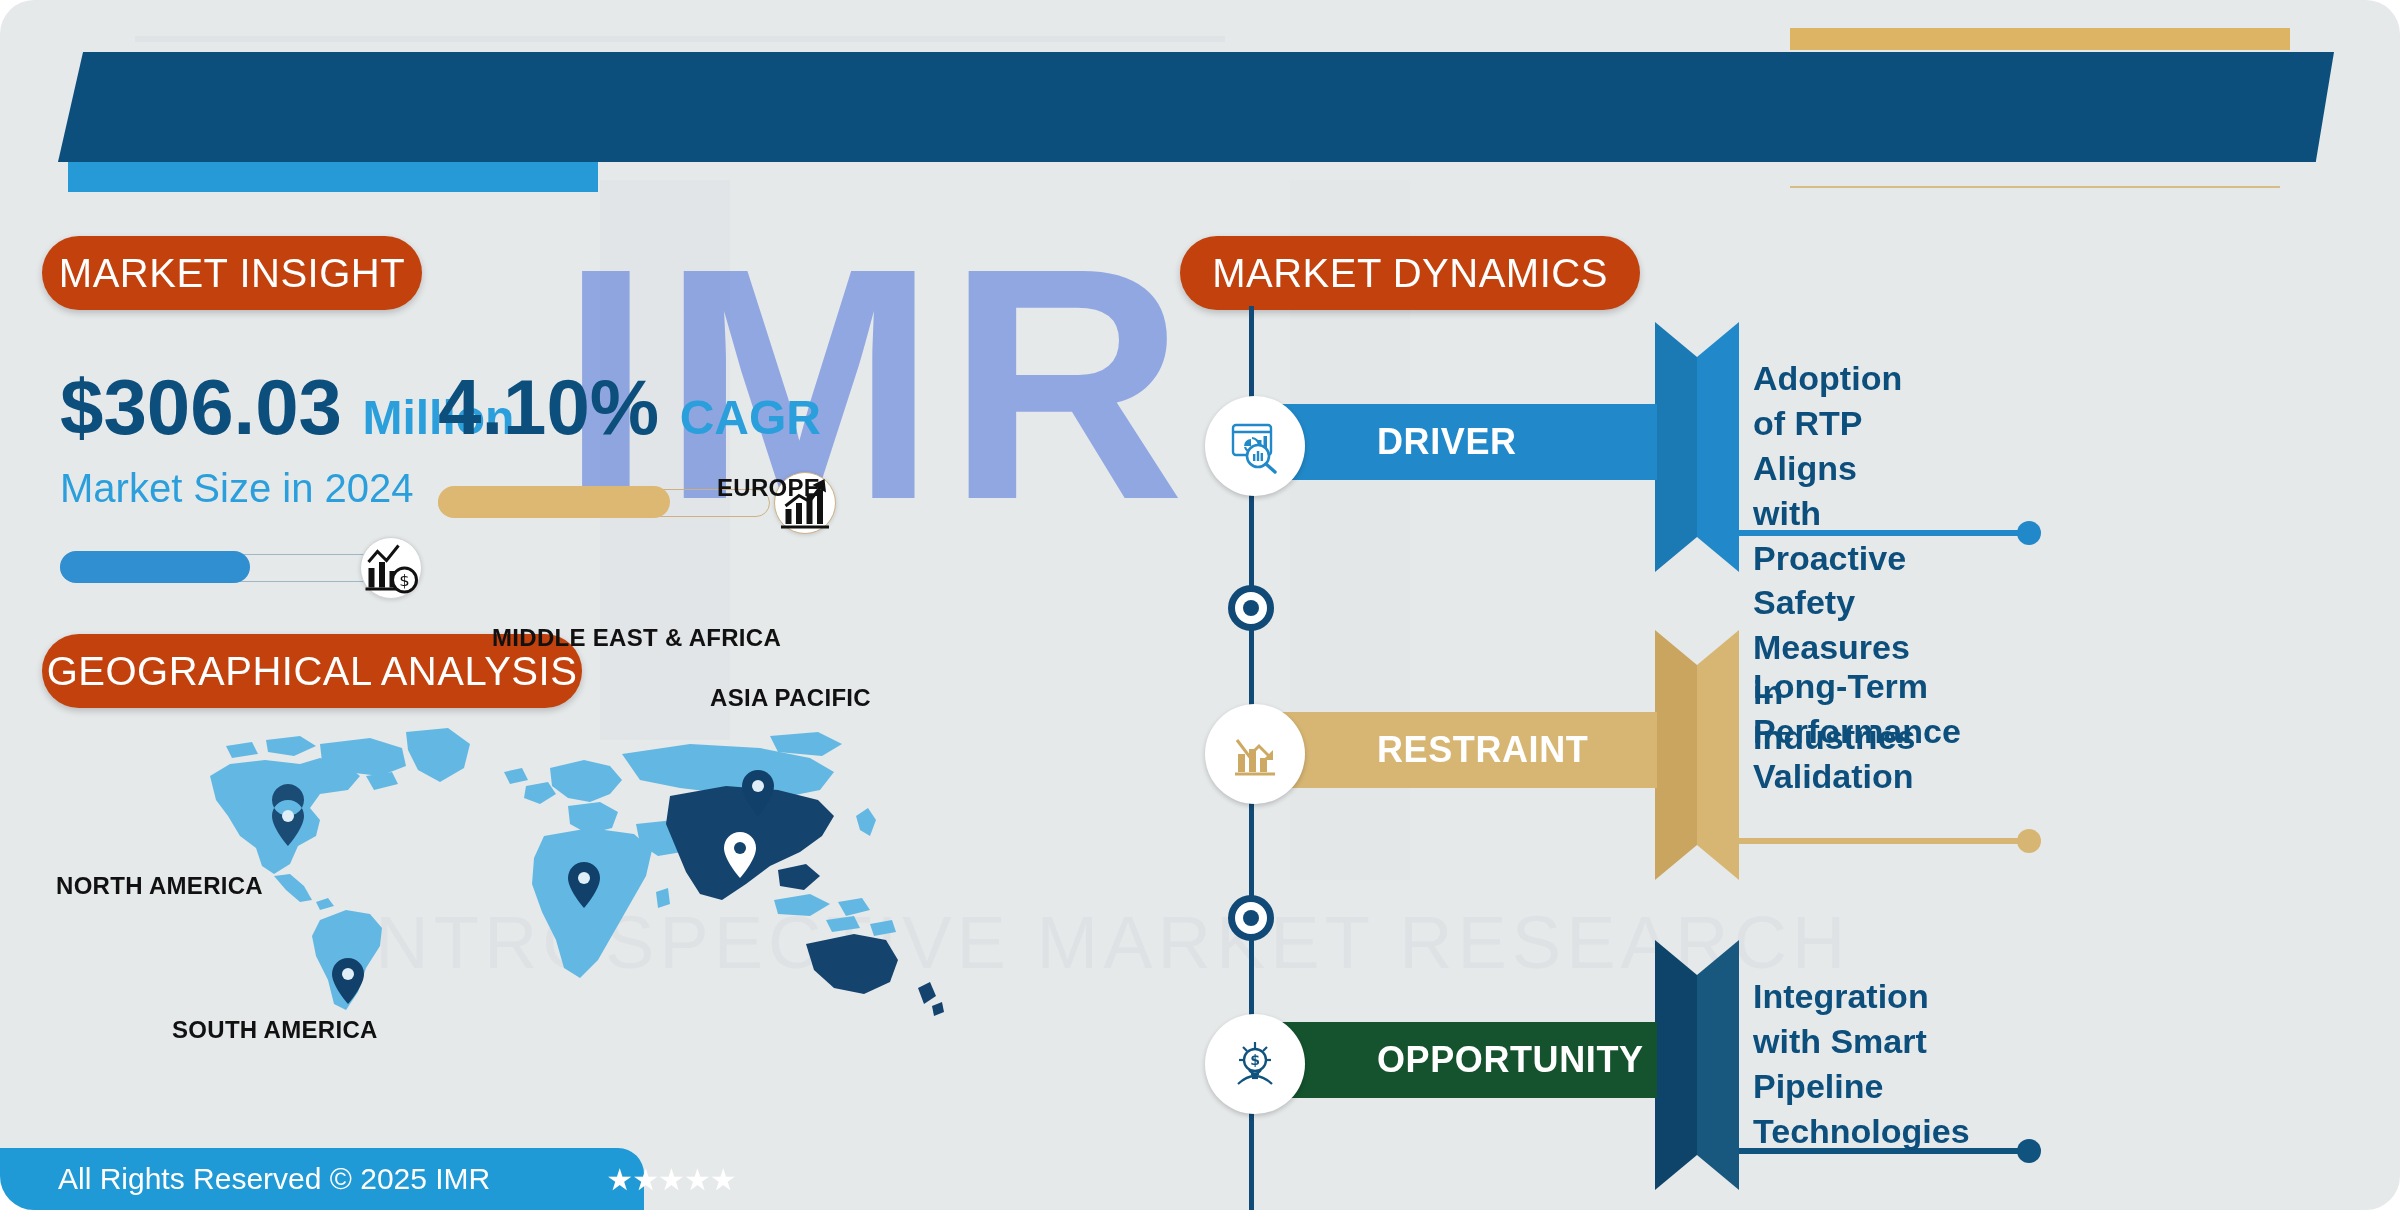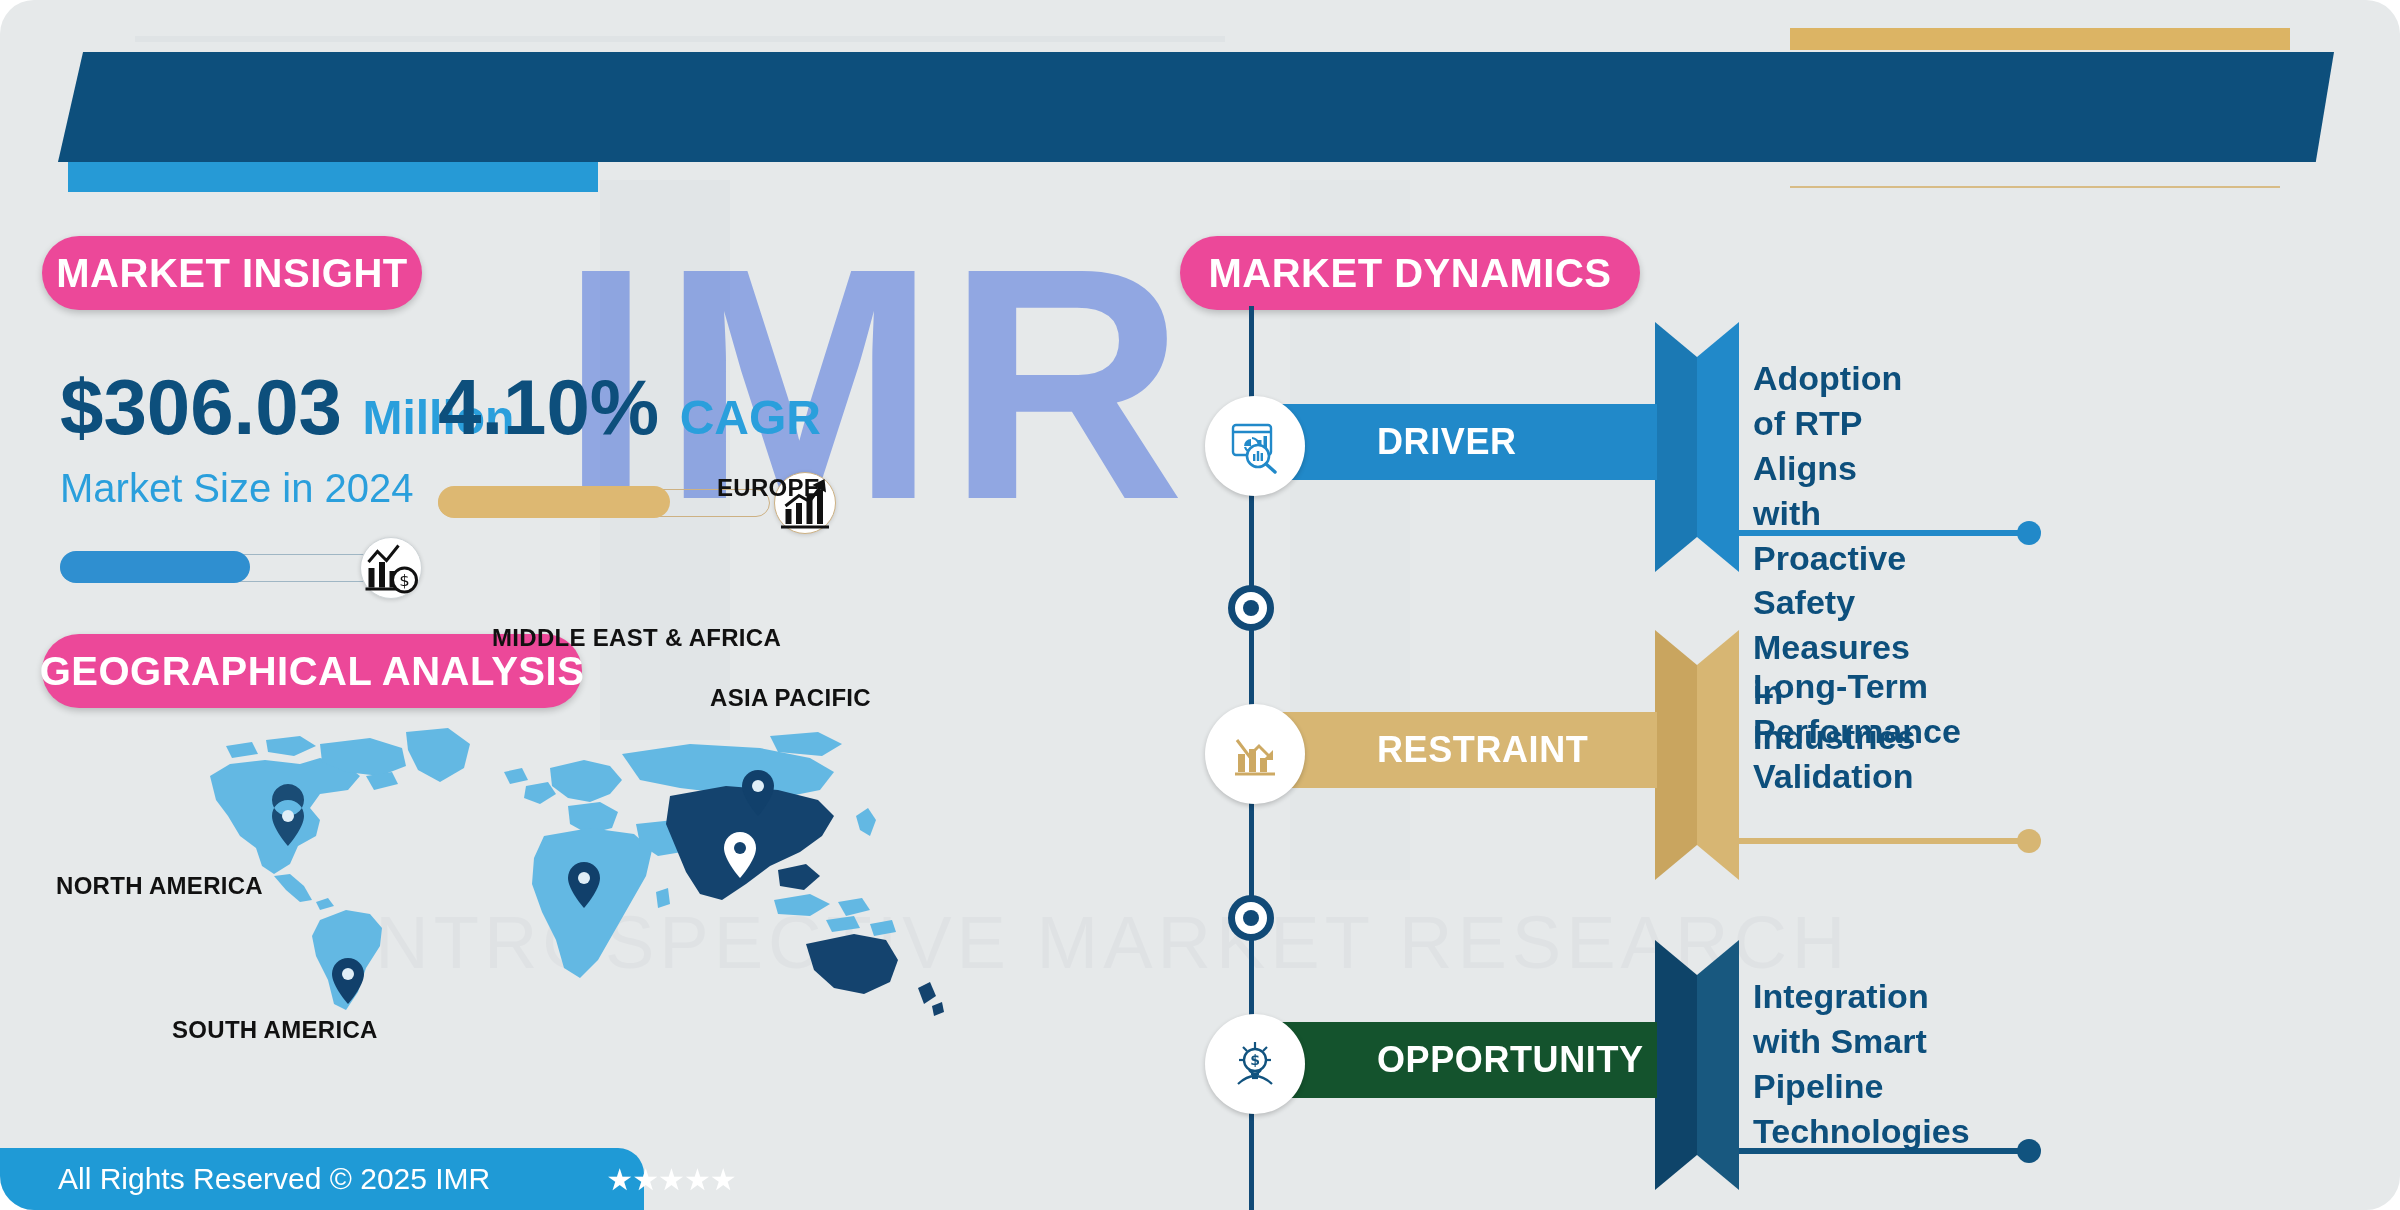--- a/index.html
+++ b/index.html
@@ -61,25 +61,25 @@
     white-space:nowrap;
   }
   .hdr-accent{
     position:absolute;left:68px;top:162px;width:530px;height:30px;
     background:#269ad6;
   }
 
   
   .pill{
     position:absolute;
-    background:#ec4899;
+    background:#c2410c;
     color:#ffffff;
     border-radius:48px;
     display:flex;align-items:center;justify-content:center;
-    font-size:40px;font-weight:700;letter-spacing:.5px;
+    font-size:40px;font-weight:400;letter-spacing:.5px;
     box-shadow:0 3px 7px rgba(0,0,0,.20);
     white-space:nowrap;
   }
   #pill-insight{left:42px;top:236px;width:380px;height:74px;}
   #pill-geo{left:42px;top:634px;width:540px;height:74px;}
   #pill-dyn{left:1180px;top:236px;width:460px;height:74px;}
 
   
   .stat{position:absolute;}
   .stat .big{

